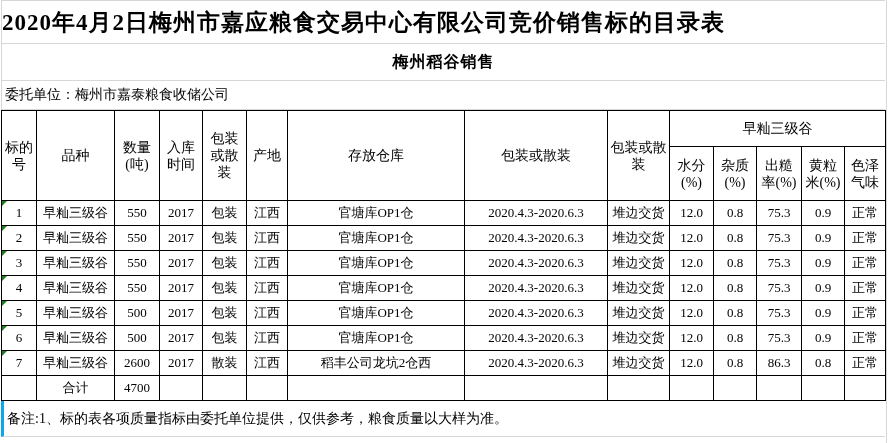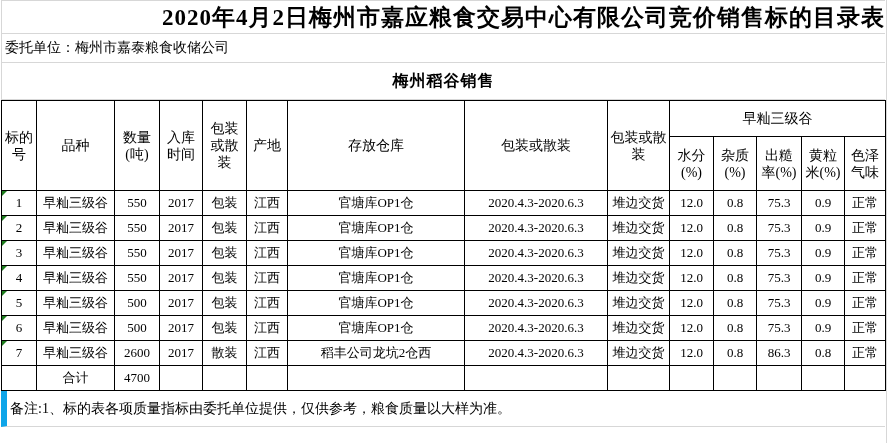--- a/index.html
+++ b/index.html
@@ -10,23 +10,23 @@
     -webkit-font-smoothing:none;
   }
   .sheet{position:absolute;left:0;top:0;width:893px;height:443px;}
 
   
   .v-gridline{position:absolute;left:886px;top:0;width:1px;height:443px;background:#d7d7d7;}
 
   .block{width:884px;margin-left:1px;box-sizing:border-box;}
 
   .title-row{
-    height:34px;border-top:1px solid #d7d7d7;border-left:1px solid #d7d7d7;
+    height:44px;border-top:1px solid #d7d7d7;border-left:1px solid #d7d7d7;
     border-bottom:1px solid #d7d7d7;
-    display:flex;align-items:center;justify-content:flex-end;
+    display:flex;align-items:center;justify-content:flex-start;
     font-size:23px;font-weight:bold;letter-spacing:1px;
   }
   .subtitle-row{
     height:37px;border-left:1px solid #d7d7d7;border-bottom:1px solid #d7d7d7;
     display:flex;align-items:center;justify-content:center;
     font-size:16px;font-weight:bold;letter-spacing:1px;
   }
   .client-row{
     height:29px;border-left:1px solid #d7d7d7;border-bottom:1px solid #d7d7d7;
     display:flex;align-items:center;justify-content:flex-start;
@@ -49,42 +49,42 @@
   table.lots thead tr.h2 th{height:53px;margin-left:28px;}
   table.lots tbody td, table.lots tfoot td{height:24px;font-size:13px;white-space:nowrap;}
 
   
   .err-tri{
     position:absolute;left:0;top:0;width:0;height:0;
     border-top:5px solid #1e7e1e;border-right:5px solid transparent;
   }
 
   .note-row{
-    height:36px;border-left:6px solid #0ea5e9;border-bottom:1px solid #d7d7d7;
+    height:36px;border-left:3px solid #0ea5e9;border-bottom:1px solid #d7d7d7;
     display:flex;align-items:center;justify-content:flex-start;
     font-size:14px;padding-left:3px;
   }
 </style>
 </head>
 <body>
 
 <div class="sheet">
 
   <div class="v-gridline"></div>
 
   <div class="block title-row">
     <span>2020年4月2日梅州市嘉应粮食交易中心有限公司竞价销售标的目录表</span>
   </div>
 
+  <div class="block subtitle-row">
+    <span>梅州稻谷销售</span>
+  </div>
+
   <div class="block client-row">
     <span>委托单位：梅州市嘉泰粮食收储公司</span>
-  </div>
-
-  <div class="block subtitle-row">
-    <span>梅州稻谷销售</span>
   </div>
 
   <table class="lots">
     <colgroup>
       <col style="width:35px">
         <col style="width:78px">
         <col style="width:45px">
       <col style="width:43px">
         <col style="width:44px">
         <col style="width:41px">

